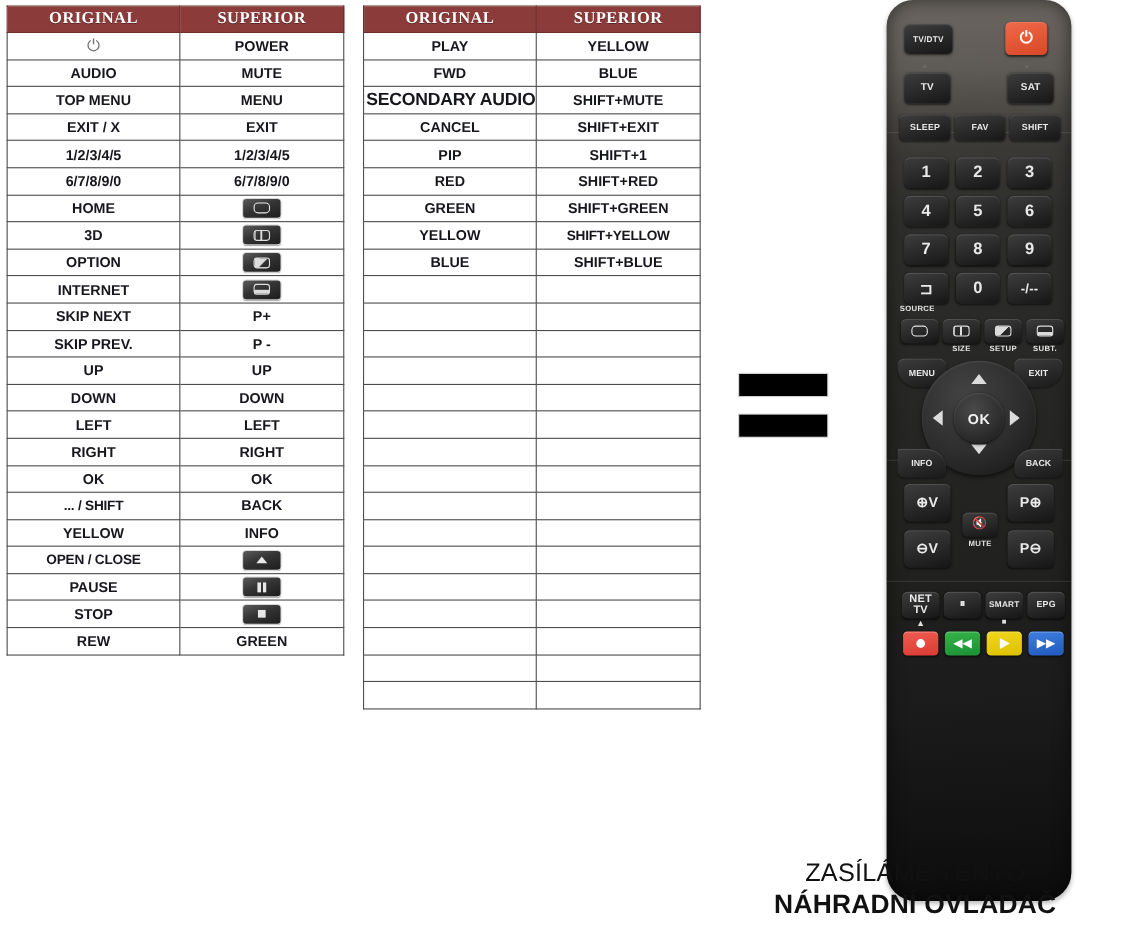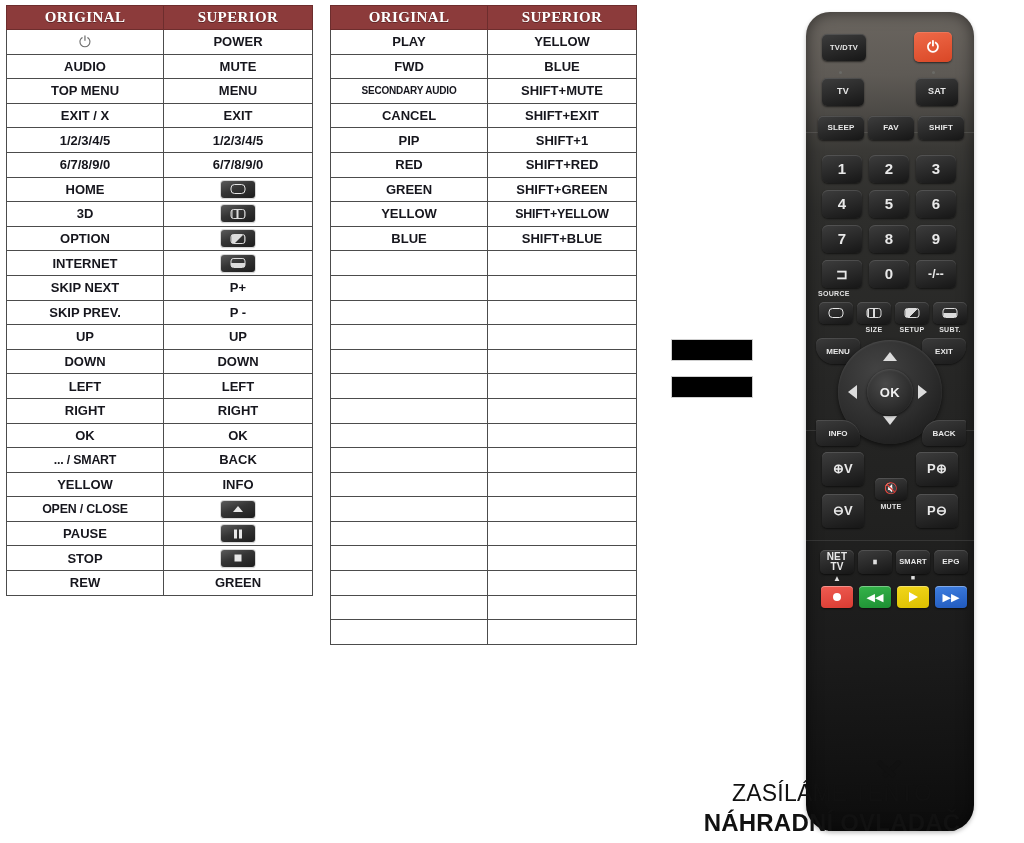--- a/index.html
+++ b/index.html
@@ -43,21 +43,21 @@
     padding:0 2px;
     text-align:center;
     vertical-align:middle;
     font-size:13px;
     font-weight:bold;
     color:#16161d;
     border:1.6px solid #4c4c4c;
     white-space:nowrap;
     overflow:hidden;
   }
-  .tbl td.small{font-size:10px;letter-spacing:-.2px;}
+  .tbl td.small{font-size:16px;letter-spacing:-.2px;}
   .tbl td.tight{font-size:12.4px;letter-spacing:-.2px;}
 
   
   .pwr-glyph{
     display:inline-block;
     font-size:15px;
     color:#6f6f6f;
     font-weight:400;
     line-height:1;
   }
@@ -88,21 +88,21 @@
   
   #equals-sign{position:absolute;left:672px;top:340px;width:80px;}
   #equals-sign .bar{
     height:20px;background:#000;
     box-shadow:0 0 0 1px #cfcfcf;
     margin-bottom:17px;
   }
 
   
   #remote{
-    position:absolute;left:806px;top:12px;width:168px;height:819px;
+    position:absolute;left:806px;top:0;width:168px;height:819px;
     border-radius:24px 24px 26px 26px;
     background:linear-gradient(178deg,#6b6660 0%,#5e5a55 8%,#3a3936 17%,#2e2e2c 24%,
                #262625 45%,#212120 62%,#1b1b1b 78%,#121212 92%,#0c0c0c 100%);
     box-shadow:inset 0 0 16px rgba(0,0,0,.55), 0 2px 4px rgba(0,0,0,.25);
     overflow:hidden;
   }
   #remote .seam{position:absolute;left:0;right:0;height:1px;background:rgba(255,255,255,.10);}
 
   .btn{
     position:absolute;
@@ -258,21 +258,21 @@
         </tr>
         <tr>
           <td class="cell-original">RIGHT</td>
           <td class="cell-superior">RIGHT</td>
         </tr>
         <tr>
           <td class="cell-original">OK</td>
           <td class="cell-superior">OK</td>
         </tr>
         <tr>
-          <td class="cell-original tight">... / SMART</td>
+          <td class="cell-original tight">... / SHIFT</td>
           <td class="cell-superior">BACK</td>
         </tr>
         <tr>
           <td class="cell-original">YELLOW</td>
           <td class="cell-superior">INFO</td>
         </tr>
         <tr>
           <td class="cell-original tight">OPEN / CLOSE</td>
           <td class="cell-superior"><span class="keyimg ki-eject"><i></i></span></td>
         </tr>

